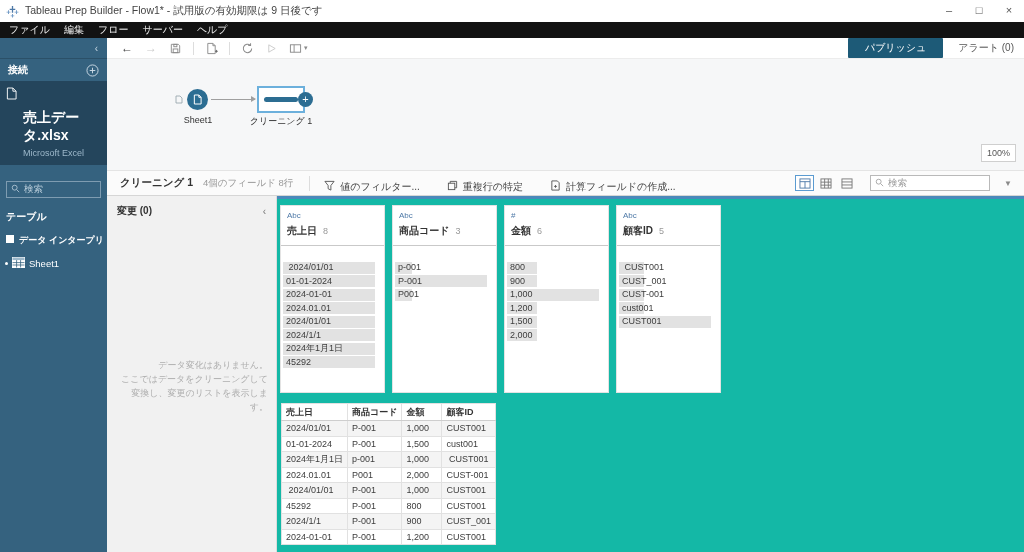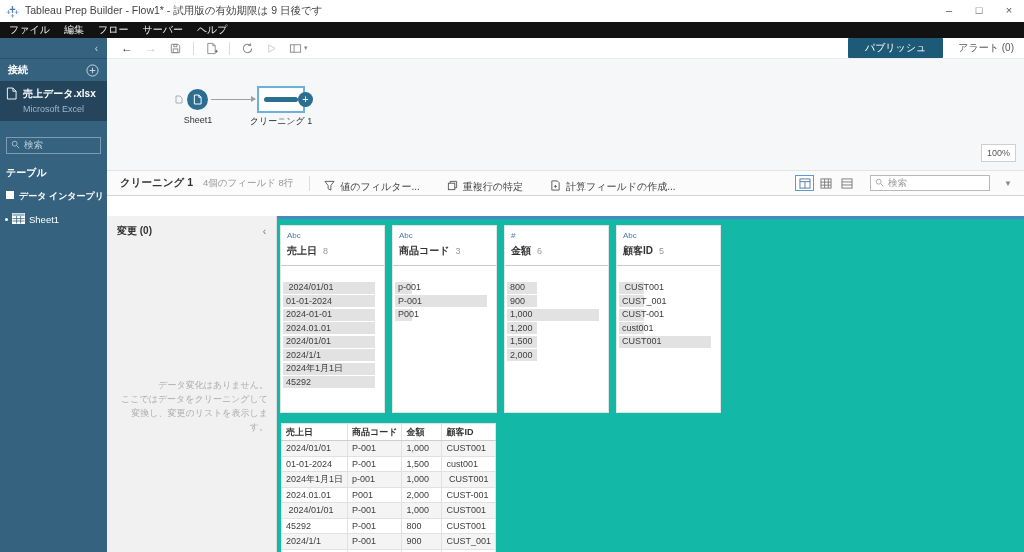--- a/index.html
+++ b/index.html
@@ -19,21 +19,21 @@
 
   
   .appbody { display:flex; height:514px; }
 
   
   .sidebar { width:107px; flex-shrink:0; background:#35627f; color:#fff; display:flex; flex-direction:column; }
   .sb-collapse { height:20px; display:flex; justify-content:flex-end; align-items:center; padding-right:9px; color:#c7d8e4; font-size:10px; }
   .sb-conn-head { height:23px; display:flex; align-items:center; padding:0 8px; font-weight:bold; font-size:10px; border-top:1px solid rgba(0,0,0,.18); }
   .sb-plus { margin-left:auto; display:flex; }
   .sb-conn-item { background:#24455c; padding:6px 6px 7px; display:flex; gap:6px; align-items:flex-start; }
-  .conn-name { font-weight:bold; font-size:10px; }
+  .conn-name { font-weight:bold; font-size:14px;margin-top:22px; }
   .conn-type { color:#9db8ca; font-size:9px; margin-top:3px; }
   .sb-search { margin:16px 6px 0; border:1px solid #7e9cb1; height:17px; display:flex; align-items:center; gap:4px; padding:0 4px; color:#b9cdda; font-size:9.5px; }
   .sb-tables { font-weight:bold; font-size:10px; padding:12px 6px 2px; }
   .sb-check-row { display:flex; align-items:flex-start; gap:5px; padding:8px 4px 0 6px; font-weight:bold; font-size:9px; }
   .sb-checkbox { width:8px; height:8px; background:#fff; flex-shrink:0; margin-top:1px; }
   .sb-check-label { white-space:nowrap; overflow:hidden; }
   .sb-desc { color:#b9cdda; font-size:8.5px; line-height:1.4; padding:3px 5px 0 17px; }
   .sb-sheet { display:flex; align-items:center; gap:4px; padding:10px 4px 0 5px; font-size:9.5px; }
   .sb-dot { width:3px; height:3px; border-radius:50%; background:#fff; flex-shrink:0; }
 
@@ -64,21 +64,21 @@
   .step-name { font-weight:bold; font-size:10.5px; color:#333; }
   .step-summary { color:#9a9a9a; font-size:9.5px; margin-left:10px; }
   .pt-sep { width:1px; height:15px; background:#ddd; margin:0 14px 0 16px; }
   .pt-action { display:flex; align-items:center; gap:5px; font-size:10px; color:#444; margin-right:27px; }
   .pt-right { margin-left:auto; display:flex; align-items:center; }
   .view-toggle { width:19px; height:16px; border:1px solid transparent; display:flex; align-items:center; justify-content:center; margin-right:2px; background:transparent; }
   .view-toggle.selected { border-color:#5b9bd1; background:#fff; }
   .pt-search { width:120px; height:16px; border:1px solid #b9b9b9; background:#fff; display:flex; align-items:center; gap:4px; padding:0 4px; color:#9a9a9a; font-size:9.5px; margin-left:12px; }
   .pt-chev { color:#8a8a8a; font-size:8px; margin-left:14px; margin-right:4px; }
 
-  .content { flex:1; display:flex; min-height:0;margin-top:20px; }
+  .content { flex:1; display:flex; min-height:0; }
   .changes { width:170px; flex-shrink:0; background:#f1f1f1; border-right:1px solid #dcdcdc; position:relative; }
   .changes-head { display:flex; align-items:center; padding:8px 10px 0; }
   .changes-title { font-weight:bold; font-size:10px; }
   .changes-collapse { margin-left:auto; color:#777; font-size:10px; }
   .changes-empty { position:absolute; top:163px; left:8px; right:8px; text-align:right; color:#aeaeae; font-size:9px; line-height:1.55; }
 
   .profile { flex:1; background:#14b8a6; border-top:3px solid #4a89ba; padding:6px 0 0 3px; overflow:hidden; }
   .cards { display:flex; gap:7px; }
   .card { width:105px; height:188px; background:#fff; border:1px solid #e3e3e3; overflow:hidden; flex-shrink:0; }
   .card-head { padding:5px 6px 0; }

